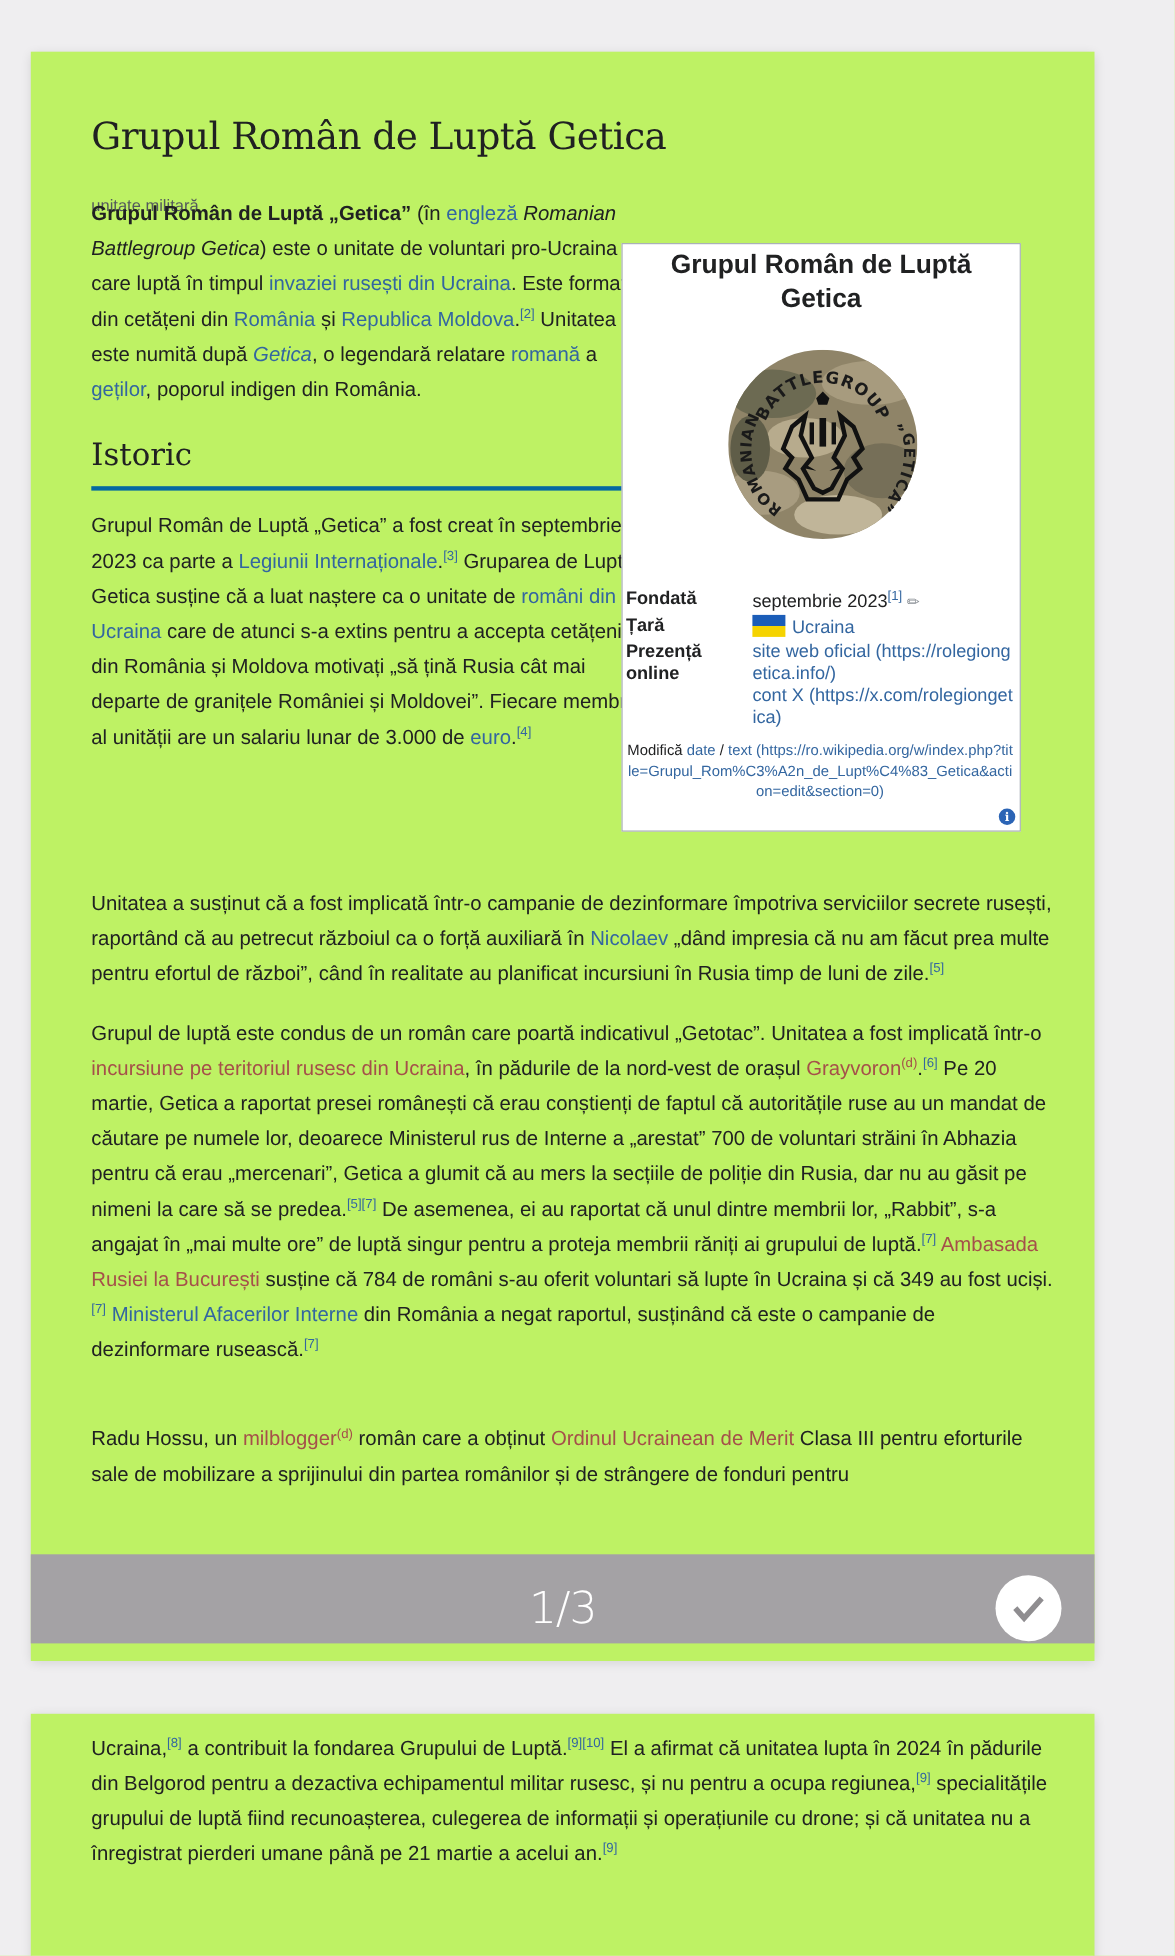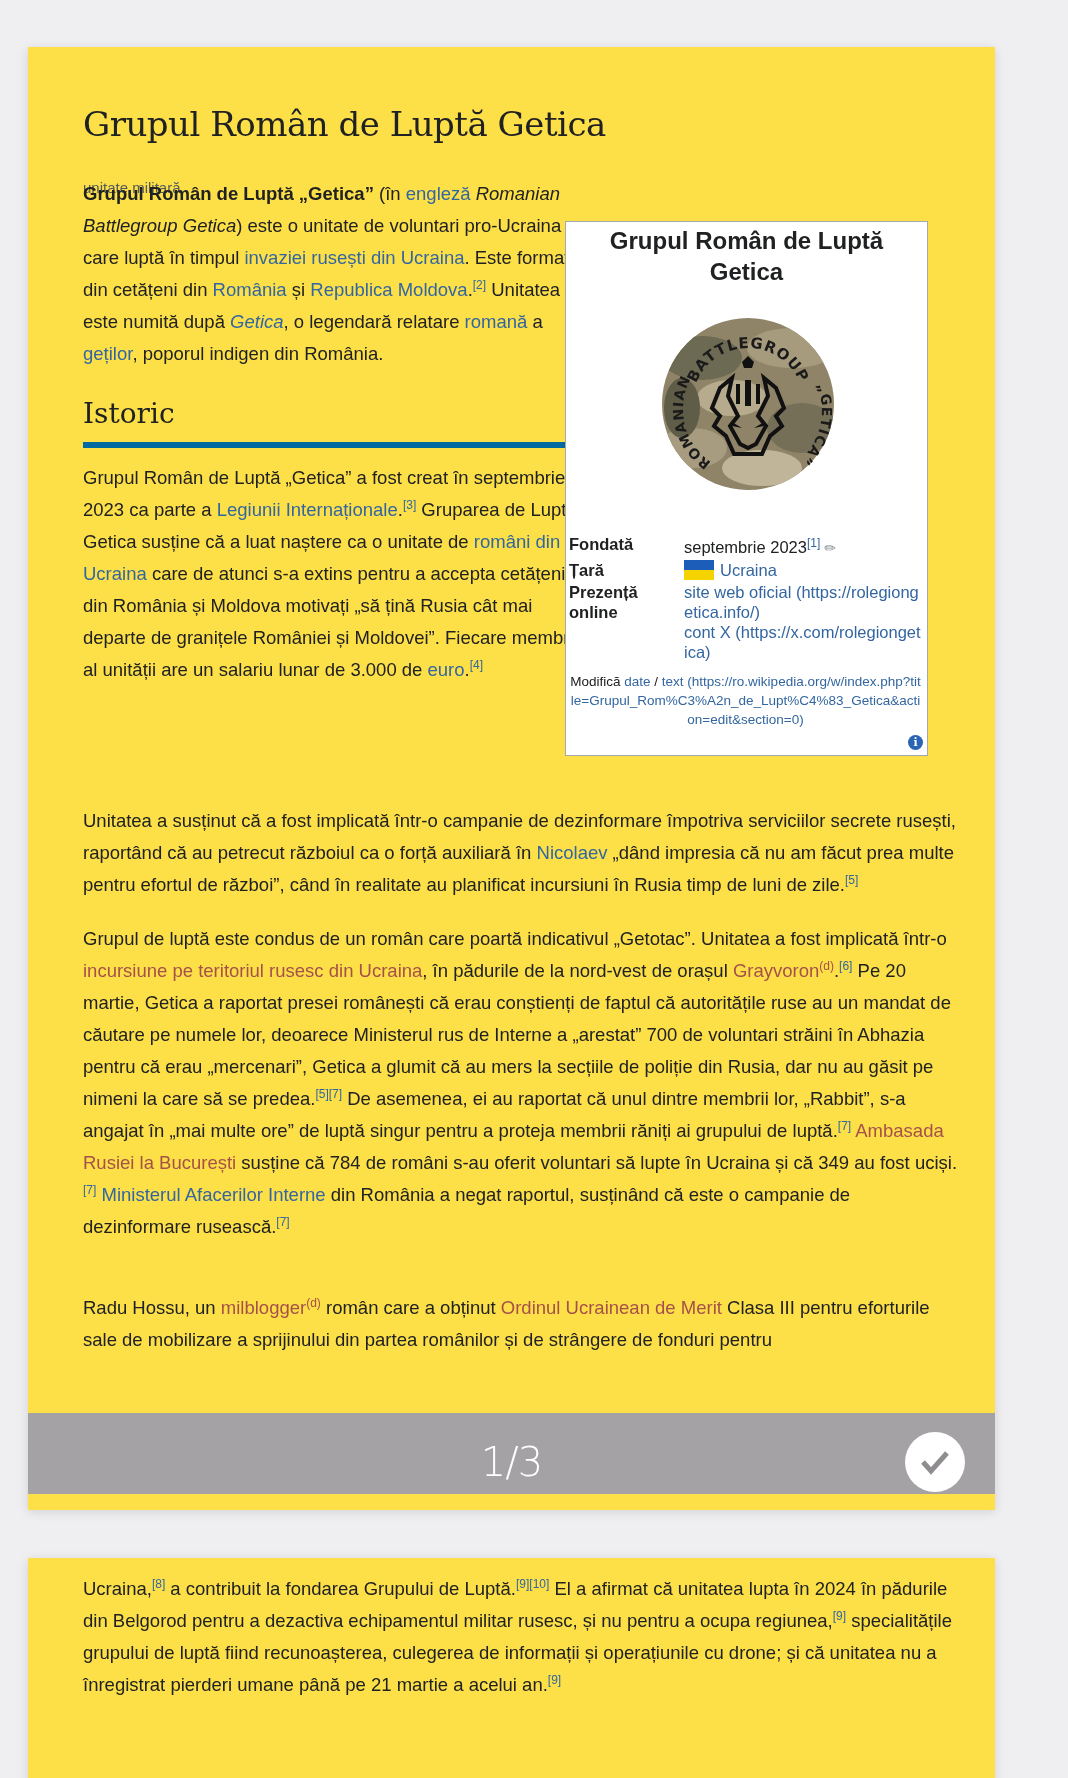--- a/index.html
+++ b/index.html
@@ -10,21 +10,21 @@
     color: #202122;
     position: relative;
   }
   a, .link { color: #3366a0; text-decoration: none; }
   .red { color: #a5504a; margin-top: 28px; }
   sup { font-size: 12px; line-height: 0; vertical-align: super; }
   sup.ref { color: #3366a0; }
 
   .card {
     position: absolute; left: 28px; width: 967px;
-    background: #fde047;
+    background: #bef264;
     box-shadow: 0 2px 10px rgba(0,0,0,0.12);
   }
   #card1 { top: 47px; height: 1463px; }
   #card2 { top: 1558px; height: 240px; }
 
   .page-title {
     position: absolute; left: 66px; top: 70px;
     font-family: "DejaVu Serif", serif; font-size: 34px; color: #202122; margin: 0;
     font-weight: normal; letter-spacing: -0.5px;
   }
@@ -33,21 +33,21 @@
     font-size: 15px; color: #54595d; margin-top: 32px;
   }
   .para {
     font-size: 18.5px; line-height: 32px; margin: 0;
   }
   #lead { position: absolute; left: 66px; top: 153px; width: 510px; }
 
   .h2 {
     position: absolute; left: 66px; top: 405px; width: 500px;
     font-family: "DejaVu Serif", serif; font-size: 28px; font-weight: normal;
-    margin: 0; padding-bottom: 12px; border-bottom: 6px solid #0369a1;
+    margin: 0; padding-bottom: 12px; border-bottom: 4px solid #0369a1;
   }
   #p-istoric { position: absolute; left: 66px; top: 474px; width: 500px; }
   #p-unit { position: absolute; left: 66px; top: 731px; width: 870px; }
   #p-group { position: absolute; left: 66px; top: 876px; width: 870px; }
   #p-radu { position: absolute; left: 66px; top: 1245px; width: 870px; }
   #p-cont { position: absolute; left: 66px; top: 12px; width: 880px; }
 
   .infobox {
     position: absolute; left: 537px; top: 174px; width: 363px; height: 535px;
     border: 1px solid #a2a9b1; background: #fff; box-sizing: border-box;

